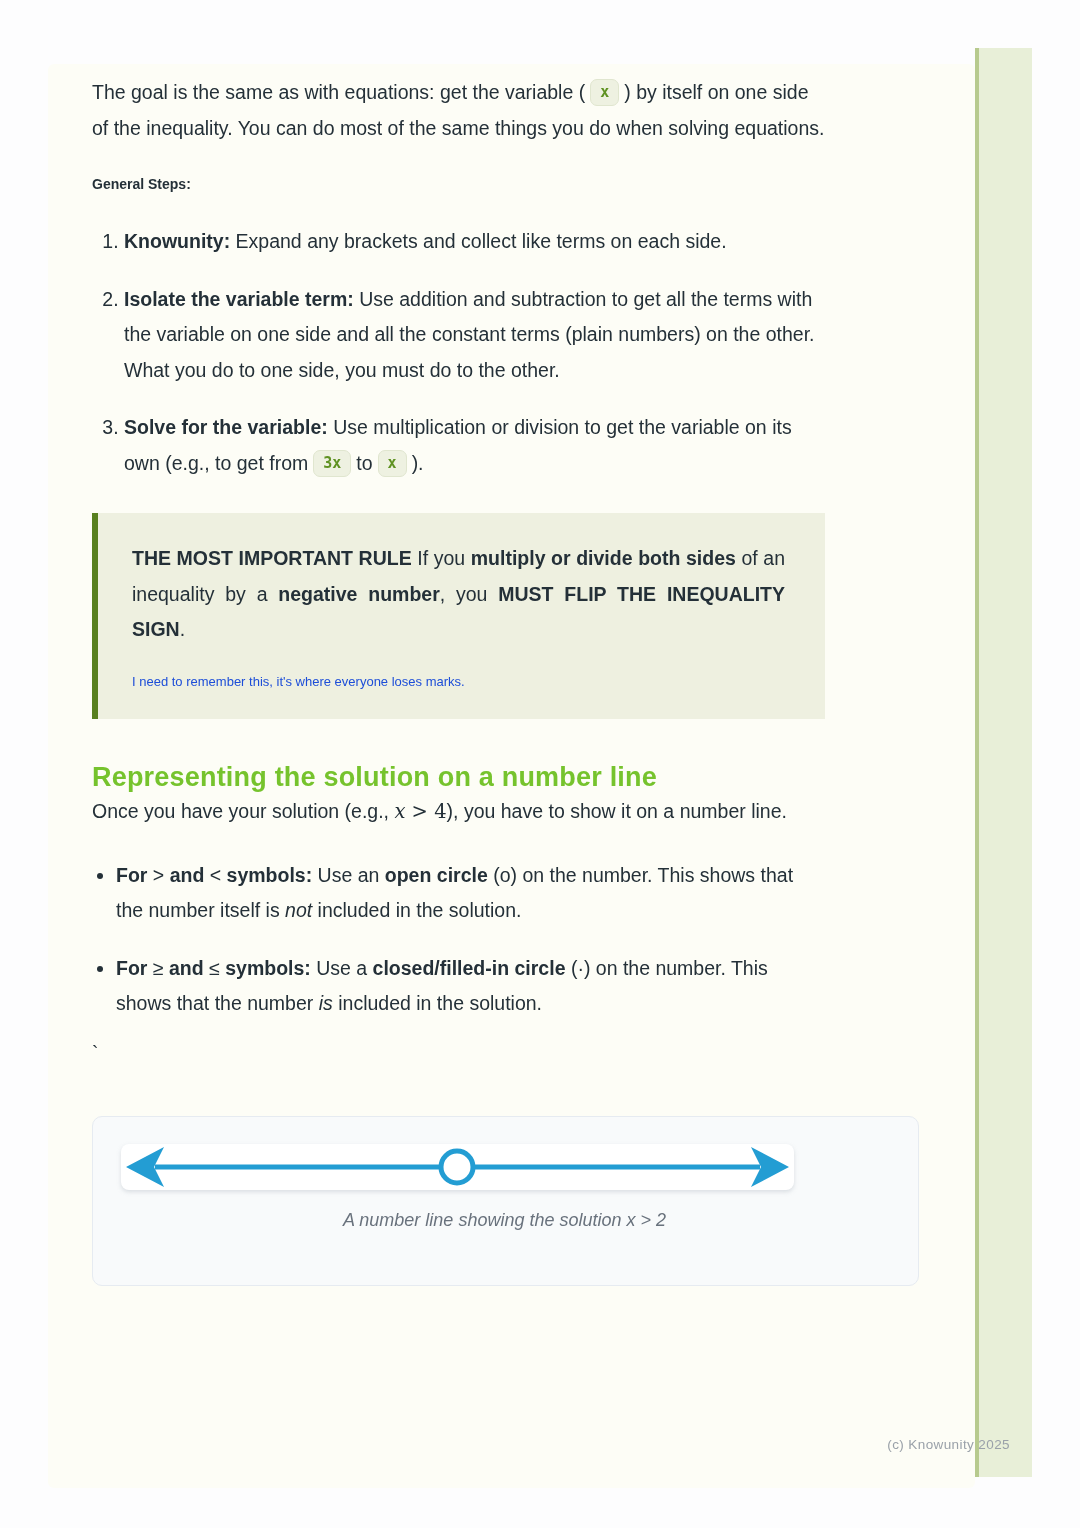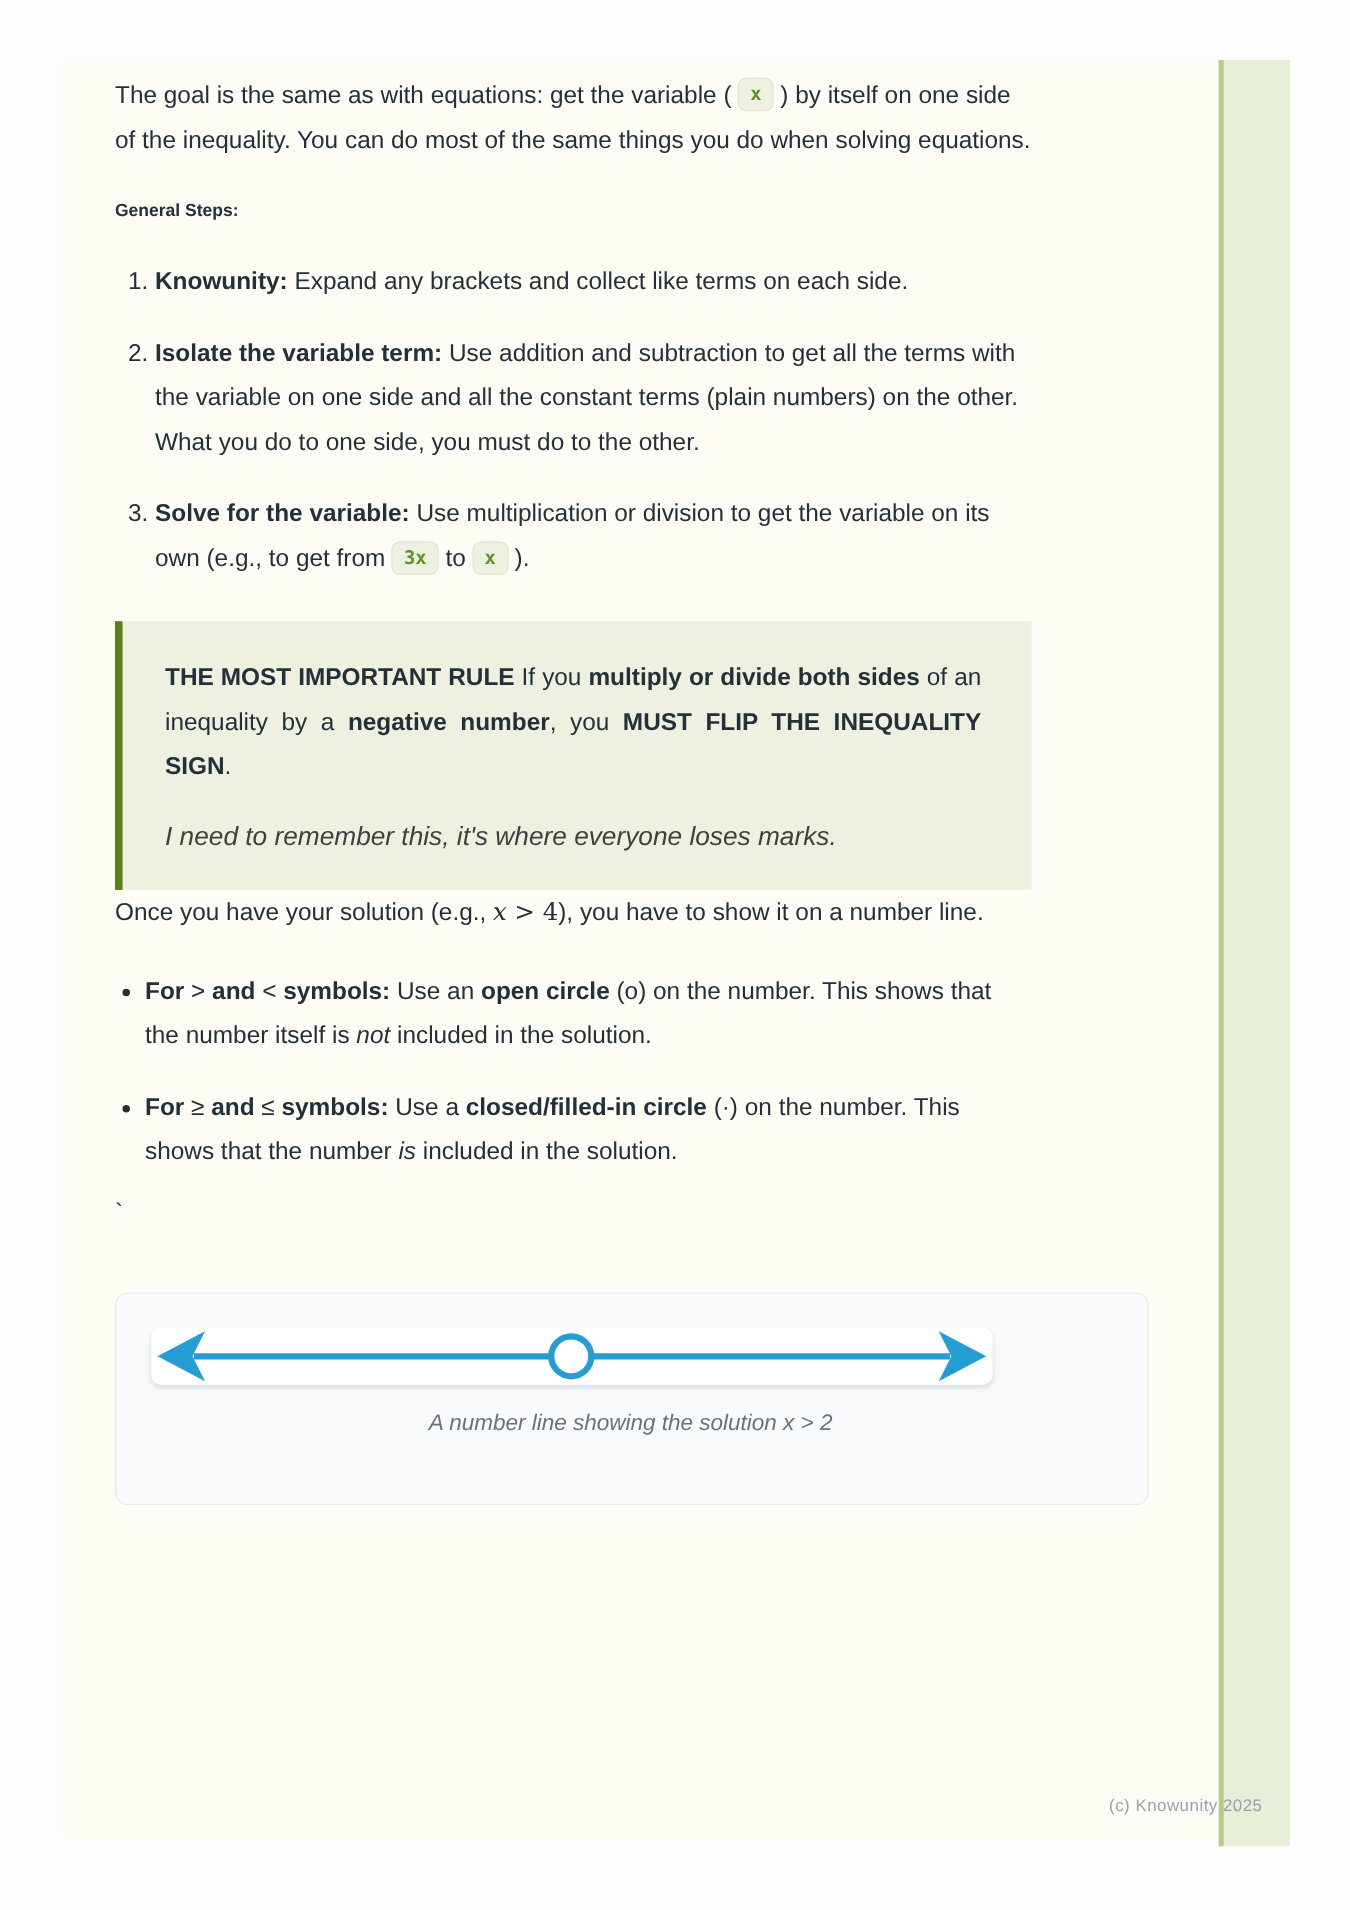--- a/index.html
+++ b/index.html
@@ -12,21 +12,21 @@
   *{box-sizing:border-box;}
   html,body{margin:0;padding:0;}
   body{
     width:1080px;height:1528px;position:relative;
     background:#fdfdfe;
     font-family:"Liberation Sans", sans-serif;
     color:var(--ink);
     overflow:hidden;
   }
   .card{
-    position:absolute;left:48px;top:48px;width:927px;height:1424px;
+    position:absolute;left:48px;top:64px;width:927px;height:1424px;
     background:#fdfdf6;border-radius:6px;
     padding:10px 150px 0 44px;
   }
   .stripe{
     position:absolute;left:975px;top:48px;width:57px;height:1429px;
     background:#e8efd8;border-left:4px solid #b7ca8e;
   }
   .watermark{
     position:absolute;top:1437px;right:70px;z-index:5;
     font-size:13.5px;color:#9aa1a9;letter-spacing:.4px;
@@ -44,21 +44,21 @@
     position:relative;top:-2px;
   }
   .callout{
     margin-top:32px;background:#eef0e0;
     border-left:6px solid var(--callout-border);
     padding:28px 40px 30px 34px;
   }
   .callout-intro{margin:0;font-size:19.5px;line-height:35.5px;text-align:justify;}
   ul.flip-list{margin:20px 0 0;padding-left:24px;font-size:19.5px;line-height:30px;}
   ul.flip-list li + li{margin-top:14px;}
-  .callout-note{margin:26px 0 0;font-style:italic;font-size:21px;color:#404040;}
+  .callout-note{margin:26px 0 0;font-size:13px;color:#1d4ed8;}
   h2.section-heading{
     margin:42px 0 0;font-size:27px;line-height:32px;font-weight:700;
     color:var(--green);letter-spacing:.2px;
   }
   .solution-para{margin:26px 0 0;}
   .math-var{font-family:"DejaVu Serif", serif;font-style:italic;}
   .math{font-family:"DejaVu Serif", serif;}
   ul.circles{margin:28px 0 0;padding-left:24px;font-size:19.5px;line-height:35.5px;}
   ul.circles li + li{margin-top:22px;}
   .stray{margin:20px 0 0;font-size:19px;line-height:22px;}
@@ -90,20 +90,21 @@
     <li><b>Knowunity:</b><span> Expand any brackets and collect like terms on each side.</span></li>
     <li><b>Isolate the variable term:</b><span> Use addition and subtraction to get all the terms with the variable on one side and all the constant terms (plain numbers) on the other. What you do to one side, you must do to the other.</span></li>
     <li><b>Solve for the variable:</b><span> Use multiplication or division to get the variable on its own (e.g., to get from</span><span class="code-badge">3x</span><span>to</span><span class="code-badge">x</span><span>).</span></li>
   </ol>
 
   <div class="callout">
     <p class="callout-intro"><b>THE MOST IMPORTANT RULE</b><span> If you </span><b>multiply or divide both sides</b><span> of an inequality by a </span><b>negative number</b><span>, you </span><b>MUST FLIP THE INEQUALITY SIGN</b><span>.</span></p>
     <p class="callout-note">I need to remember this, it's where everyone loses marks.</p>
   </div>
 
+  <h2 class="section-heading">Representing the solution on a number line</h2>
 
   <p class="body-text solution-para"><span>Once you have your solution (e.g., </span><span class="math-var">x</span><span class="math"> &gt; 4</span><span>), you have to show it on a number line.</span></p>
 
   <ul class="circles">
     <li><b>For</b><span> &gt; </span><b>and</b><span> &lt; </span><b>symbols:</b><span> Use an </span><b>open circle</b><span> (o) on the number. This shows that the number itself is </span><i>not</i><span> included in the solution.</span></li>
     <li><b>For</b><span> ≥ </span><b>and</b><span> ≤ </span><b>symbols:</b><span> Use a </span><b>closed/filled-in circle</b><span> (·) on the number. This shows that the number </span><i>is</i><span> included in the solution.</span></li>
   </ul>
 
   <p class="stray">`</p>
 

